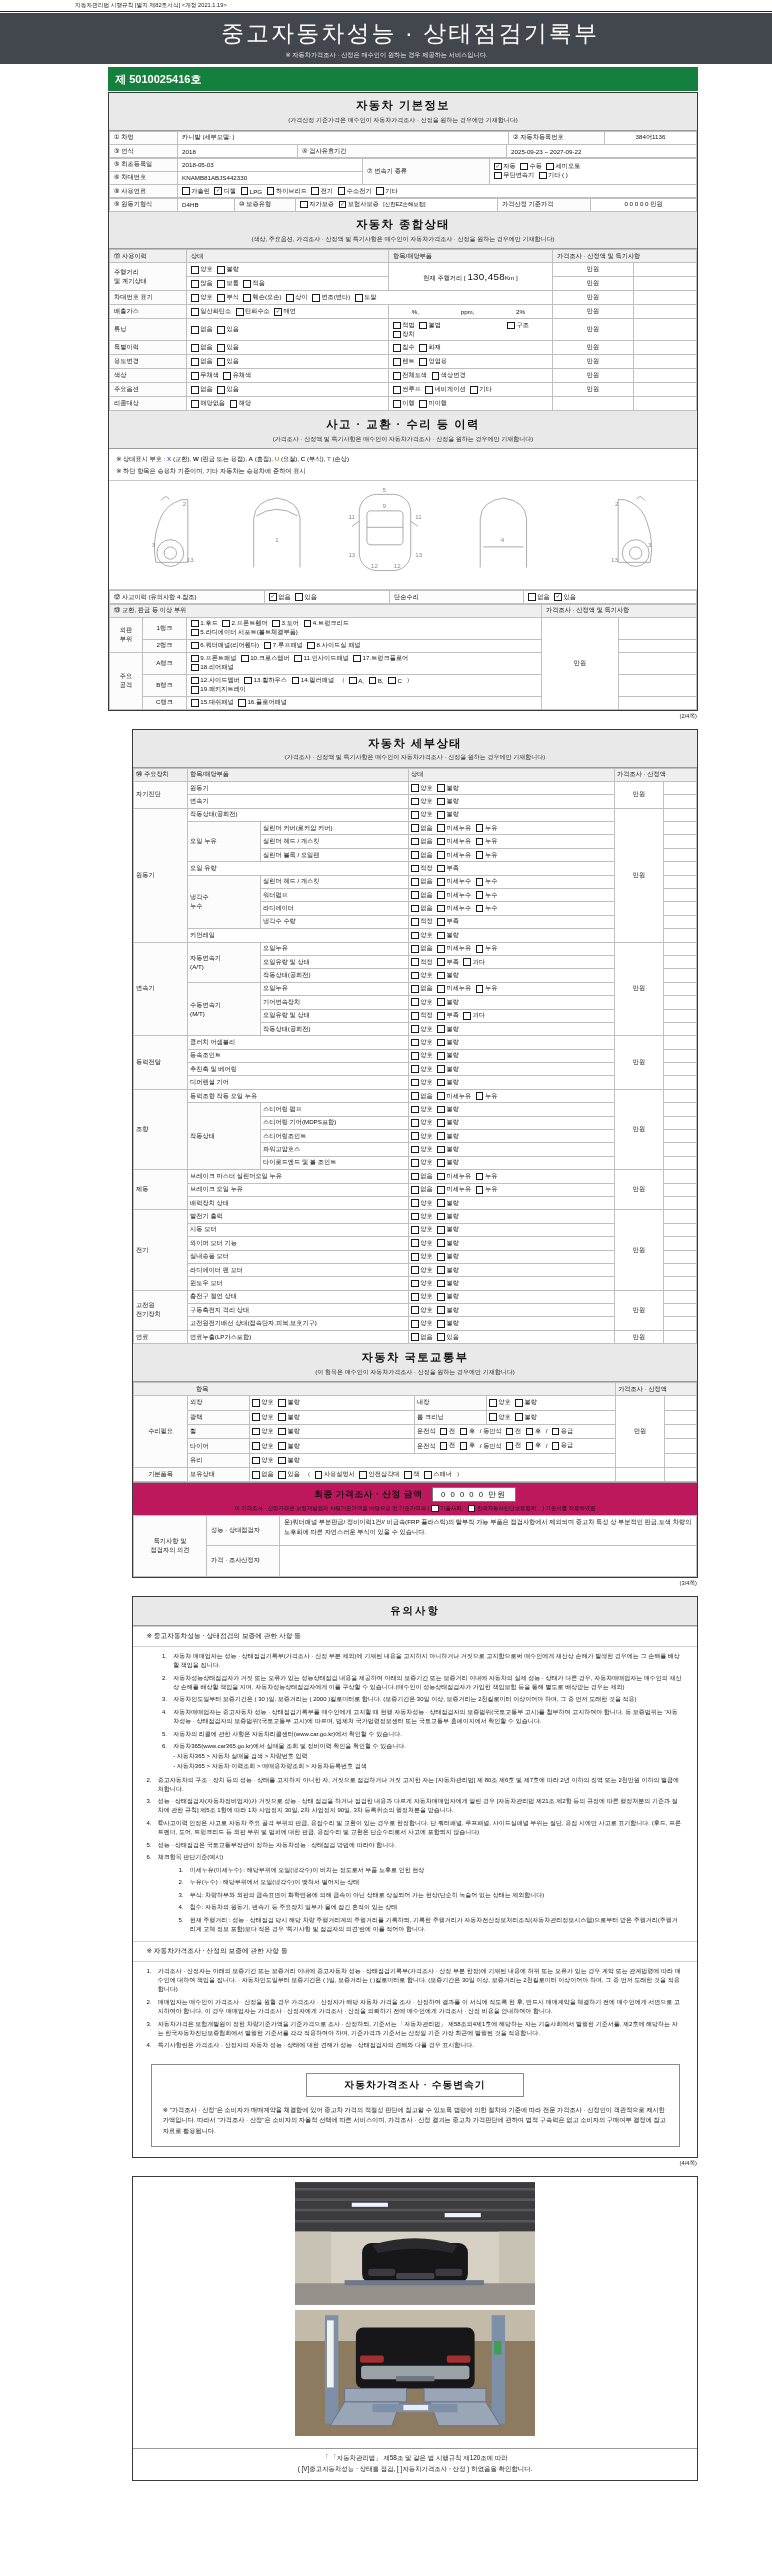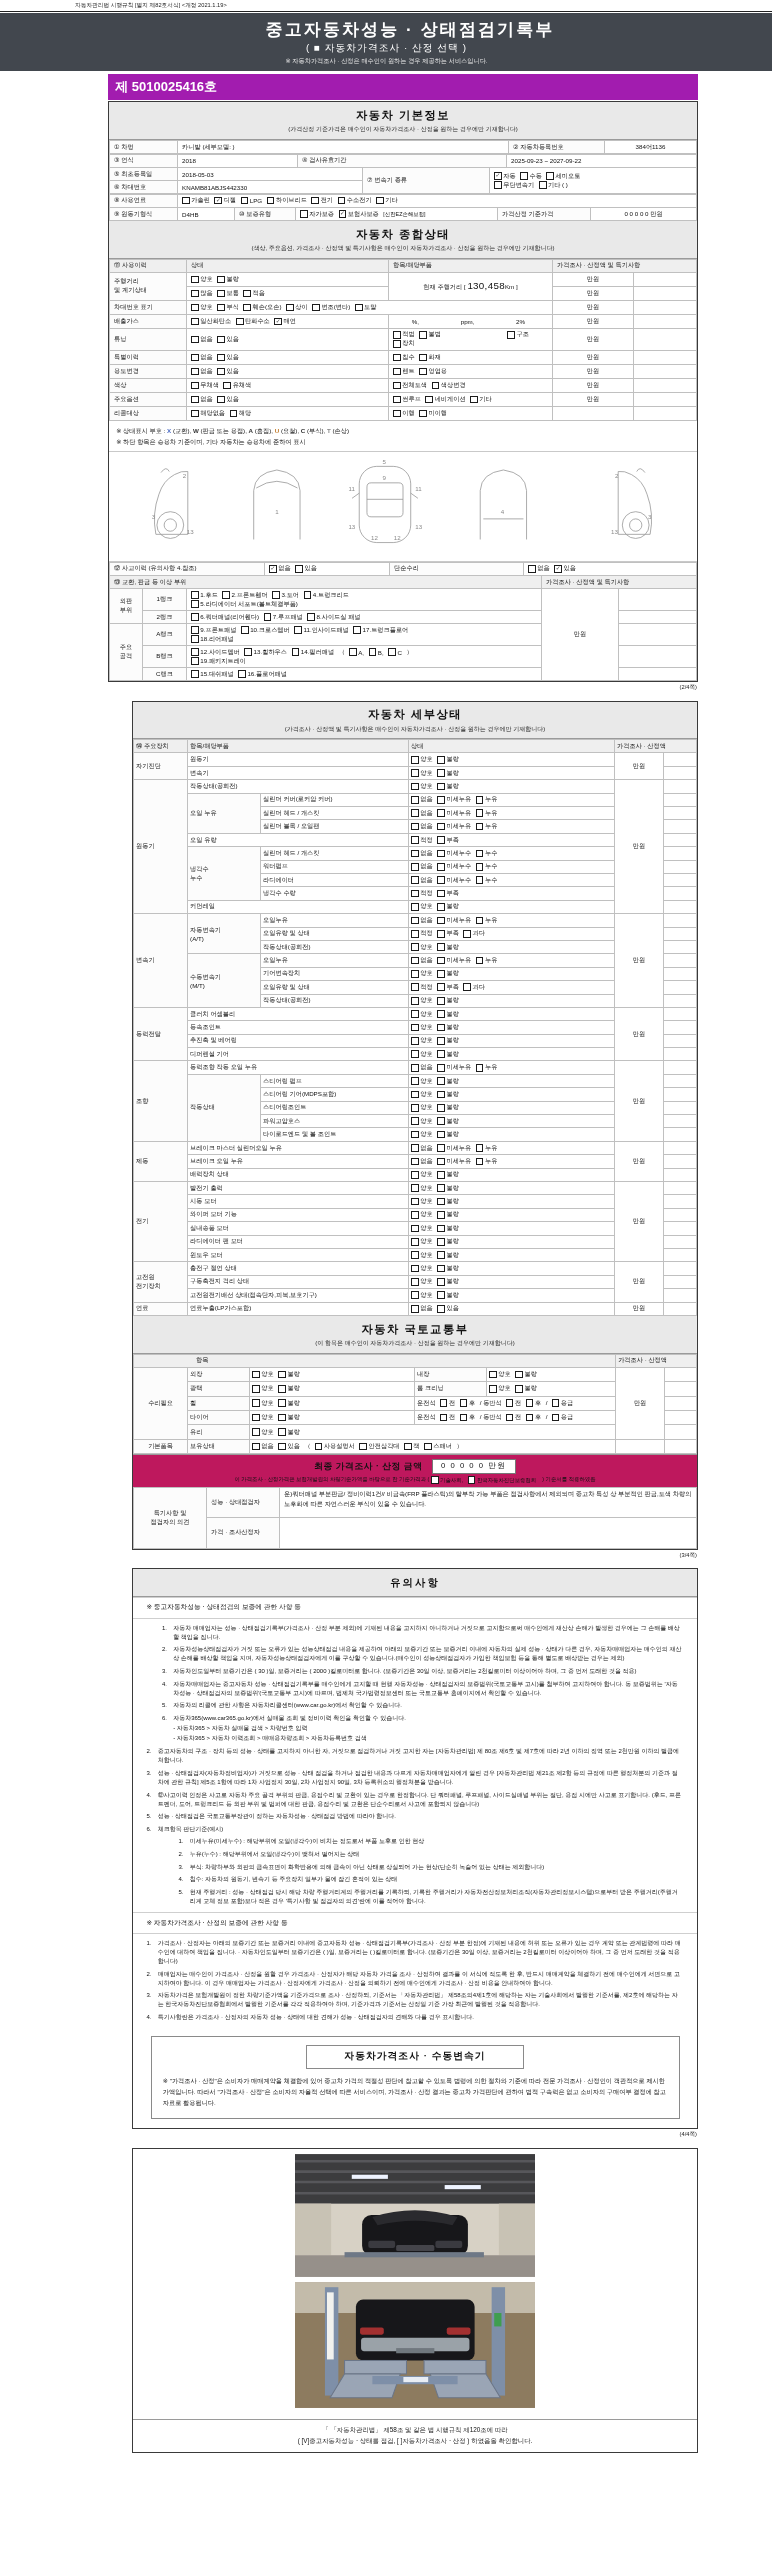--- a/index.html
+++ b/index.html
@@ -1,24 +1,24 @@
 <!DOCTYPE html>
 <html style="font-size:8.2px"><head>
 <meta charset="utf-8">
 <style>
   html,body{margin:0;padding:0;background:#fff;}
   body{width:773px;height:2576px;overflow:hidden;position:relative;
        font-family:"Liberation Sans","DejaVu Sans",sans-serif;color:#111;}
   .rule-ref{font-size:5.7px;color:#222;padding:1.5px 0 1px 75px;border-bottom:1.5px solid #222;}
   .masthead{background:#42474e;color:#fff;text-align:center;padding:5.2px 0 4.6px;border-top:0.5px solid #fff;}
-  .masthead .t1{font-size:17px;font-weight:bold;letter-spacing:2.1px;margin-left:47px;}
+  .masthead .t1{font-size:23px;font-weight:normal;letter-spacing:2.1px;margin-left:47px;}
   .masthead .t2{font-size:9.8px;margin-top:1.5px;letter-spacing:1px;}
   .masthead .t3{font-size:6.2px;margin-top:2.1px;color:#e8e8e8;}
   .page{width:590px;margin:0 auto 0 108px;}
-  .docno{background:#a21caf;color:#fff;font-size:13px;font-weight:bold;padding:4.1px 7.2px;margin-top:3.1px;}
+  .docno{background:#15803d;color:#fff;font-size:11px;font-weight:bold;padding:4.1px 7.2px;margin-top:3.1px;}
   .pagebox{border:1.5px solid #3a3a3a;background:#fff;margin-top:1px;}
   .pbox-gap{margin-top:7.2px;margin-left:24px;}
   .pagemark{text-align:right;font-size:5.7px;color:#222;padding:2.1px 1px 1px 0;}
   .secHead{background:#e9e9e9;text-align:center;padding:5.7px 0 4.6px;border-bottom:0.5px solid #9a9a9a;}
   .secHead .st{font-size:11.3px;font-weight:bold;letter-spacing:1.5px;}
   .secHead .ss{font-size:6px;margin-top:2.6px;color:#222;}
   table{border-collapse:collapse;width:100%;table-layout:fixed;}
   td,th{border:0.5px solid #c0c0c0;font-size:6.2px;padding:1.5px 4.1px;vertical-align:middle;
         word-break:keep-all;text-align:left;font-weight:normal;background:#fff;}
   .lab{background:#fcfcfc;}
@@ -60,21 +60,20 @@
   .legal{text-align:center;font-size:6.4px;line-height:1.7;padding:4.6px 0 5.2px;border-top:0.5px solid #9a9a9a;}
   .colnarrow td{padding:1.5px 2.1px;}
 </style>
 </head>
 <body>
 
 <div class="rule-ref">자동차관리법 시행규칙 [별지 제82호서식] &lt;개정 2021.1.19&gt;</div>
 
 <div class="masthead">
   <div class="t1">중고자동차성능 · 상태점검기록부</div>
-  <div class="t2">( ■ 자동차가격조사 · 산정 선택 )</div>
   <div class="t3">※ 자동차가격조사 · 산정은 매수인이 원하는 경우 제공하는 서비스입니다.</div>
 </div>
 
 <div class="page">
   <div class="docno">제 5010025416호</div>
 
   <div class="pagebox">
     <div class="secHead">
       <div class="st">자동차 기본정보</div>
       <div class="ss">(가격산정 기준가격은 매수인이 자동차가격조사 · 산정을 원하는 경우에만 기재합니다)</div>
@@ -257,20 +256,24 @@
               <td class="lab"><span class="pre">리콜대상</span></td>
               <td><span class="cb"><span class="bx"></span>해당없음</span><span class="cb"><span class="bx"></span>해당</span></td>
               <td><span class="cb"><span class="bx"></span>이행</span><span class="cb"><span class="bx"></span>미이행</span></td>
               <td class="ctr"></td>
               <td></td>
             </tr>
           </tbody>
         </table>
       </div>
 
+    <div class="secHead">
+      <div class="st">사고 · 교환 · 수리 등 이력</div>
+      <div class="ss">(가격조사 · 산정액 및 특기사항은 매수인이 자동차가격조사 · 산정을 원하는 경우에만 기재합니다)</div>
+    </div>
     <div class="legendbox" id="accident-legend">
         <div>※ 상태표시 부호 : <b style="color:#4a6bc4">X</b> (교환), <b style="color:#333333">W</b> (판금 또는 용접), <b style="color:#333333">A</b> (흠집), <b style="color:#c07a2a">U</b> (요철), <b style="color:#333333">C</b> (부식), <b style="color:#888888">T</b> (손상)</div>
         <div>※ 하단 항목은 승용차 기준이며, 기타 자동차는 승용차에 준하여 표시</div>
       </div>
 
     <div class="diagwrap">
       <svg width="556" height="97" viewBox="0 0 1080 188">
         <g stroke="#9a9a9a" stroke-width="1.6" fill="none">
 
           <path d="M60 150 q-8 -40 6 -78 q8 -26 30 -38 q14 -8 26 -6 l0 122 z"></path>

